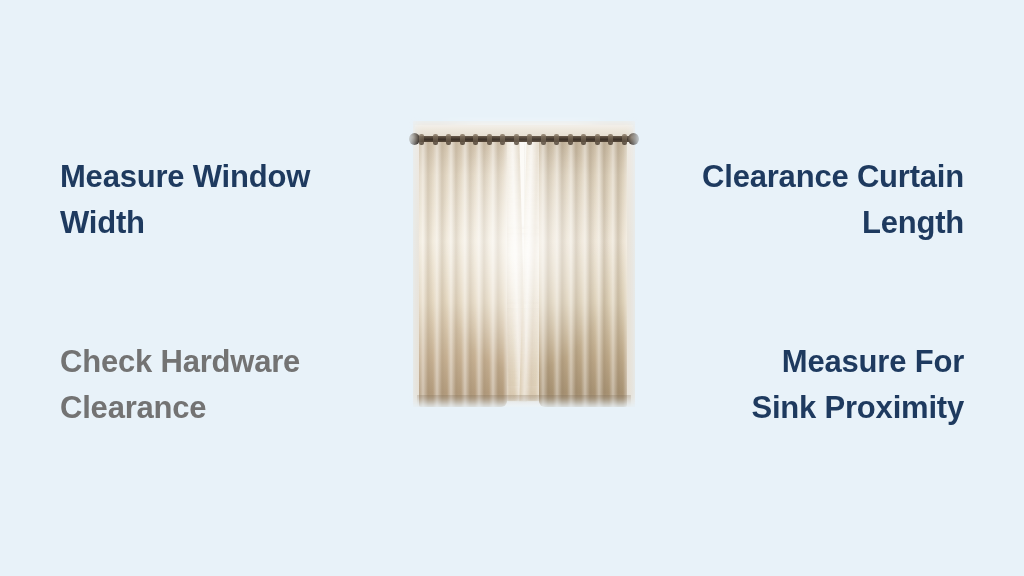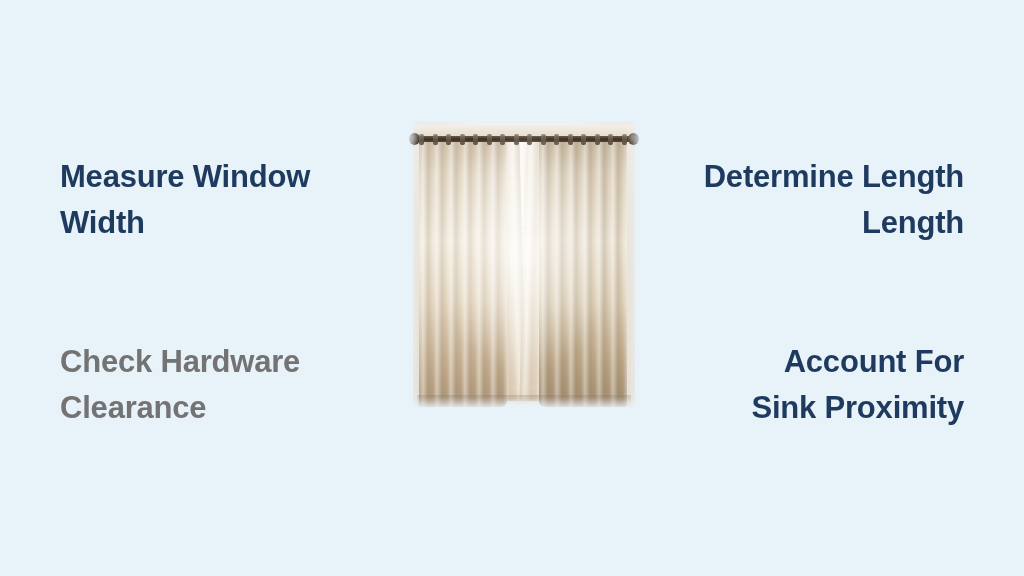--- a/index.html
+++ b/index.html
@@ -182,27 +182,27 @@
     pointer-events:none;
     z-index:8;
   }
 </style>
 </head>
 <body style="background: rgb(232, 242, 249);">
 
 <div class="label left row-top" style="color: rgb(30, 58, 95);">Measure Window
 Width</div>
 
-<div class="label right row-top" style="color: rgb(30, 58, 95);">Determine Length
+<div class="label right row-top" style="color: rgb(30, 58, 95);">Clearance Curtain
 Length</div>
 
 <div class="label left row-bottom" style="color: #737373;">Check Hardware
 Clearance</div>
 
-<div class="label right row-bottom" style="color: rgb(30, 58, 95);">Account For
+<div class="label right row-bottom" style="color: rgb(30, 58, 95);">Measure For
 Sink Proximity</div>
 
 <div class="photo">
   <div class="photo-inner">
 
     <div class="wall"></div>
 
     <div class="window-opening">
       <div class="muntin-v" style="left:48px"></div>
       <div class="muntin-h" style="top:34%"></div>

